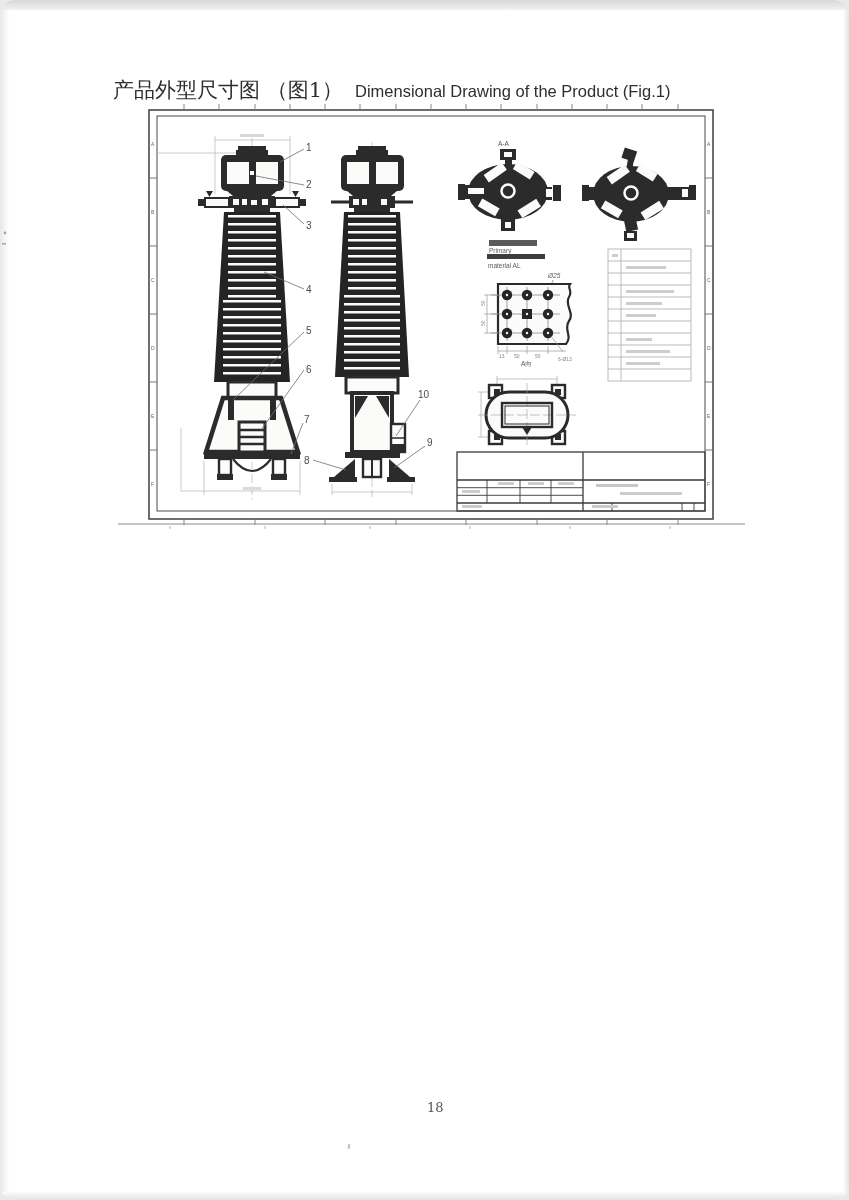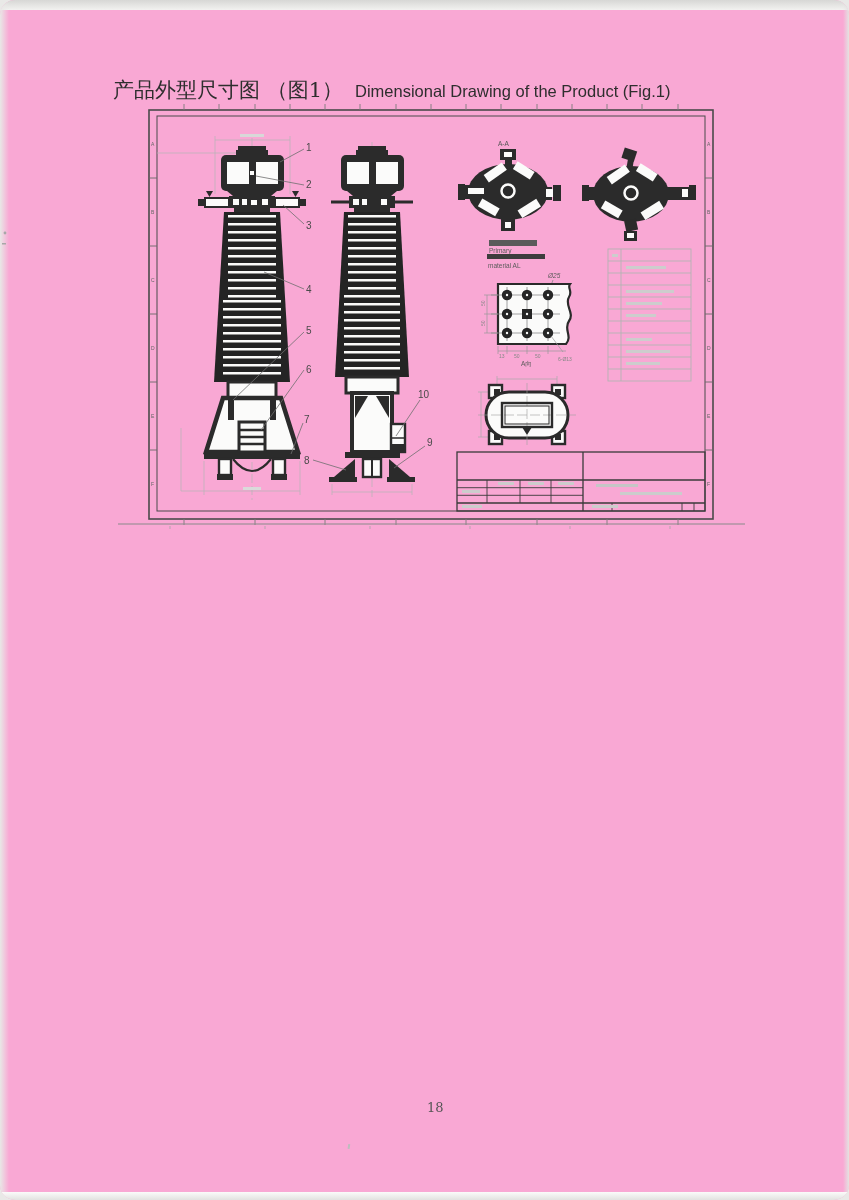--- a/index.html
+++ b/index.html
@@ -1,16 +1,16 @@
 <!DOCTYPE html>
 <html><head>
 <meta charset="utf-8">
 <style>
   html,body{margin:0;padding:0;background:#e9e9e7;}
-  .page{position:relative;width:849px;height:1200px;background:#f9a8d4;overflow:hidden;
+  .page{position:relative;width:849px;height:1200px;background:#ffffff;overflow:hidden;
         font-family:"Liberation Sans",sans-serif;border-radius:15px;}
   .edge-top{position:absolute;left:0;top:0;width:849px;height:10px;
         background:linear-gradient(#d7d7d5,#f2f2f0);}
   .edge-left{position:absolute;left:0;top:0;width:9px;height:1200px;
         background:linear-gradient(90deg,#e8e8e6,rgba(251,251,250,0));}
   .edge-right{position:absolute;right:0;top:0;width:6px;height:1200px;
         background:linear-gradient(270deg,#e3e3e1,rgba(251,251,250,0));}
   .edge-bottom{position:absolute;left:0;bottom:0;width:849px;height:8px;
         background:linear-gradient(#fbfbfa,#e2e2e0);}
   svg{position:absolute;left:0;top:0;}

